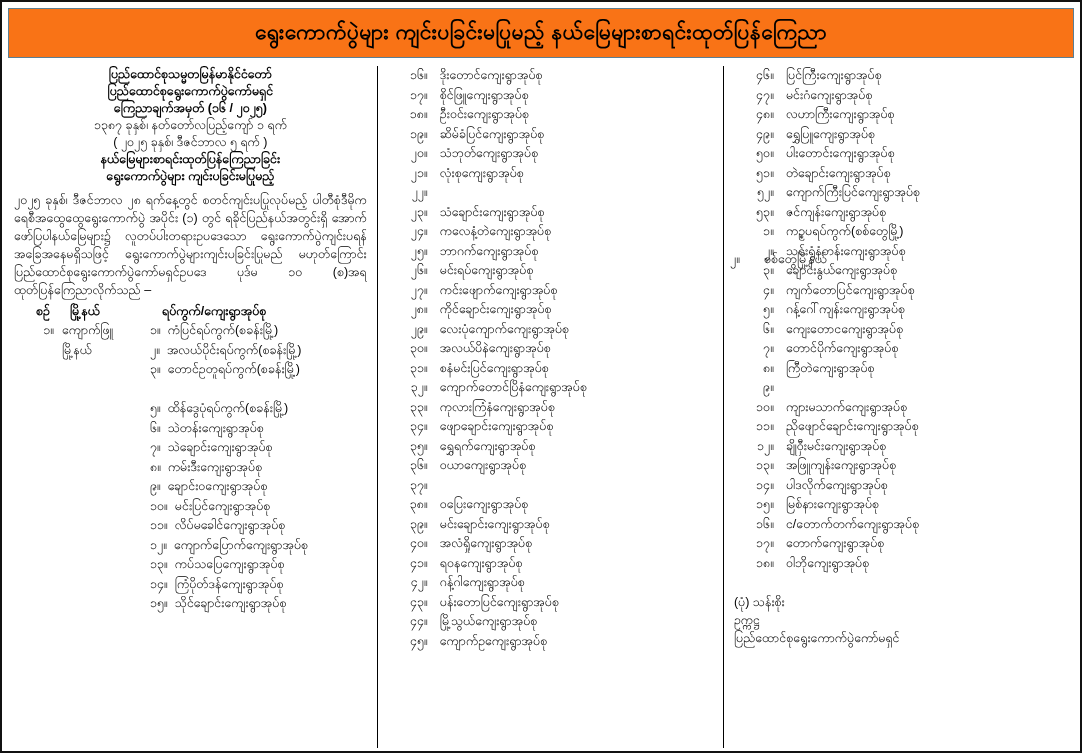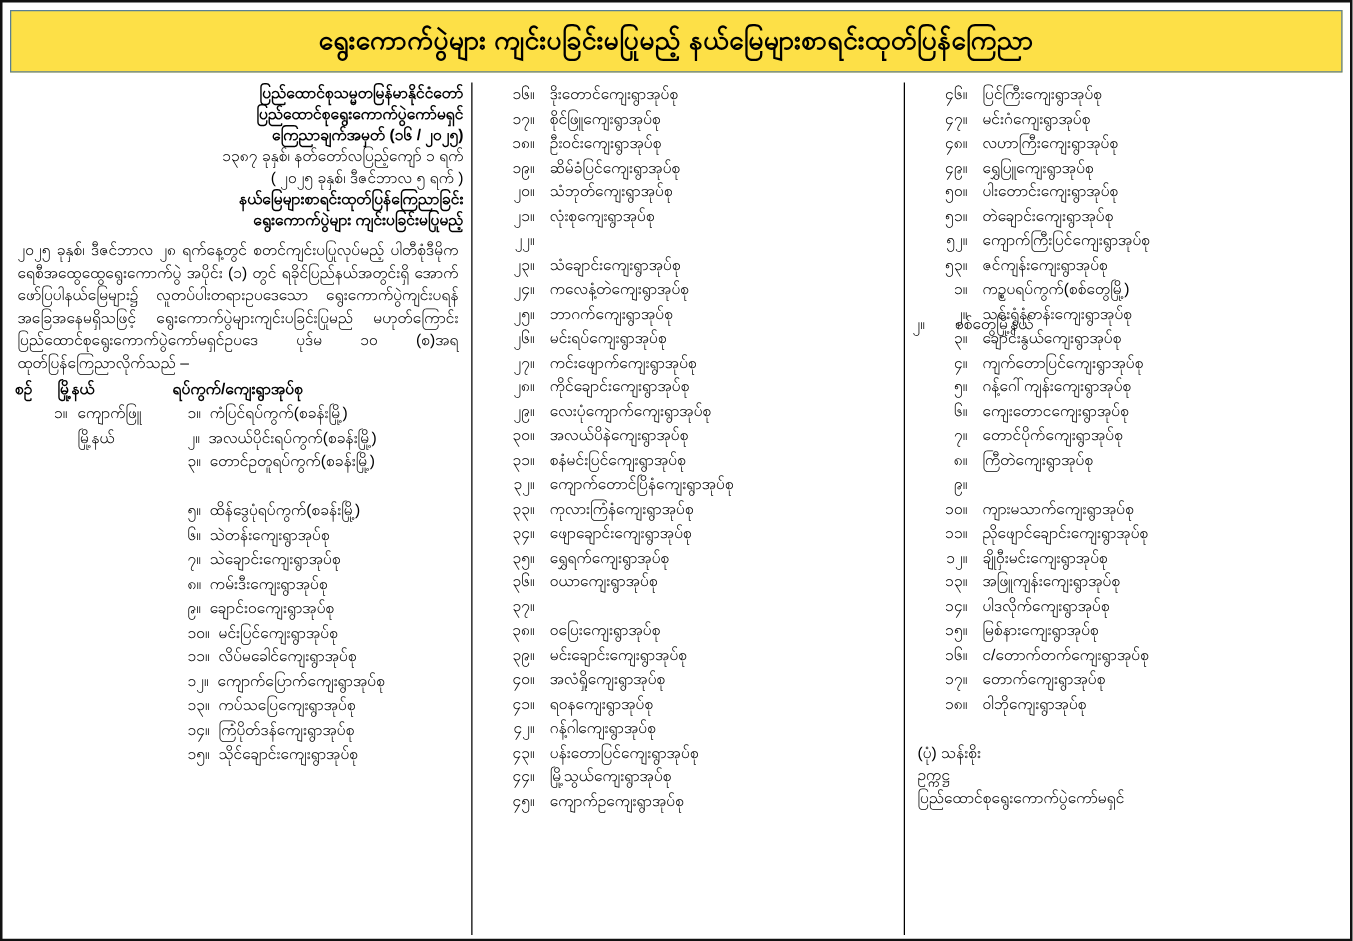--- a/index.html
+++ b/index.html
@@ -17,21 +17,21 @@
   #page {
     position: relative;
     width: 1082px;
     height: 753px;
     box-sizing: border-box;
     border: 2px solid #111111;
     background: #ffffff;
   }
   .banner {
     margin: 6px 6px 0 6px;
-    background: #fde047;
+    background: #f97316;
     border: 1px solid #5a7f94;
     height: 48px;
     display: flex;
     align-items: center;
     justify-content: center;
   }
   .banner-title {
     font-size: 21px;
     font-weight: bold;
     letter-spacing: 0.5px;
@@ -57,40 +57,41 @@
     width: 350px;
     padding-left: 10px;
     padding-right: 6px;
     border-right: 1px solid #000;
   }
   .col-right {
     width: 352px;
     padding-left: 10px;
   }
   .head-block {
-    text-align: right;
+    text-align: center;
     line-height: 17px;
     font-size: 12.5px;
   }
   .head-block .b {
     font-weight: bold;
   }
   .para {
     margin-top: 6px;
     font-size: 12.5px;
     line-height: 18px;
     text-align: justify;
     padding: 0 4px;
   }
   .tbl-head {
     display: flex;
     font-size: 12.5px;
     font-weight: bold;
     margin-top: 4px;
     padding-left: 2px;
+    margin-left: 24px;
   }
   .tbl-head .c-no { width: 34px; }
   .tbl-head .c-town { width: 92px; }
   .tbl-head .c-vil { flex: 1; }
   .row {
     display: flex;
     font-size: 12.5px;
     line-height: 19.5px;
     white-space: nowrap;
   }

